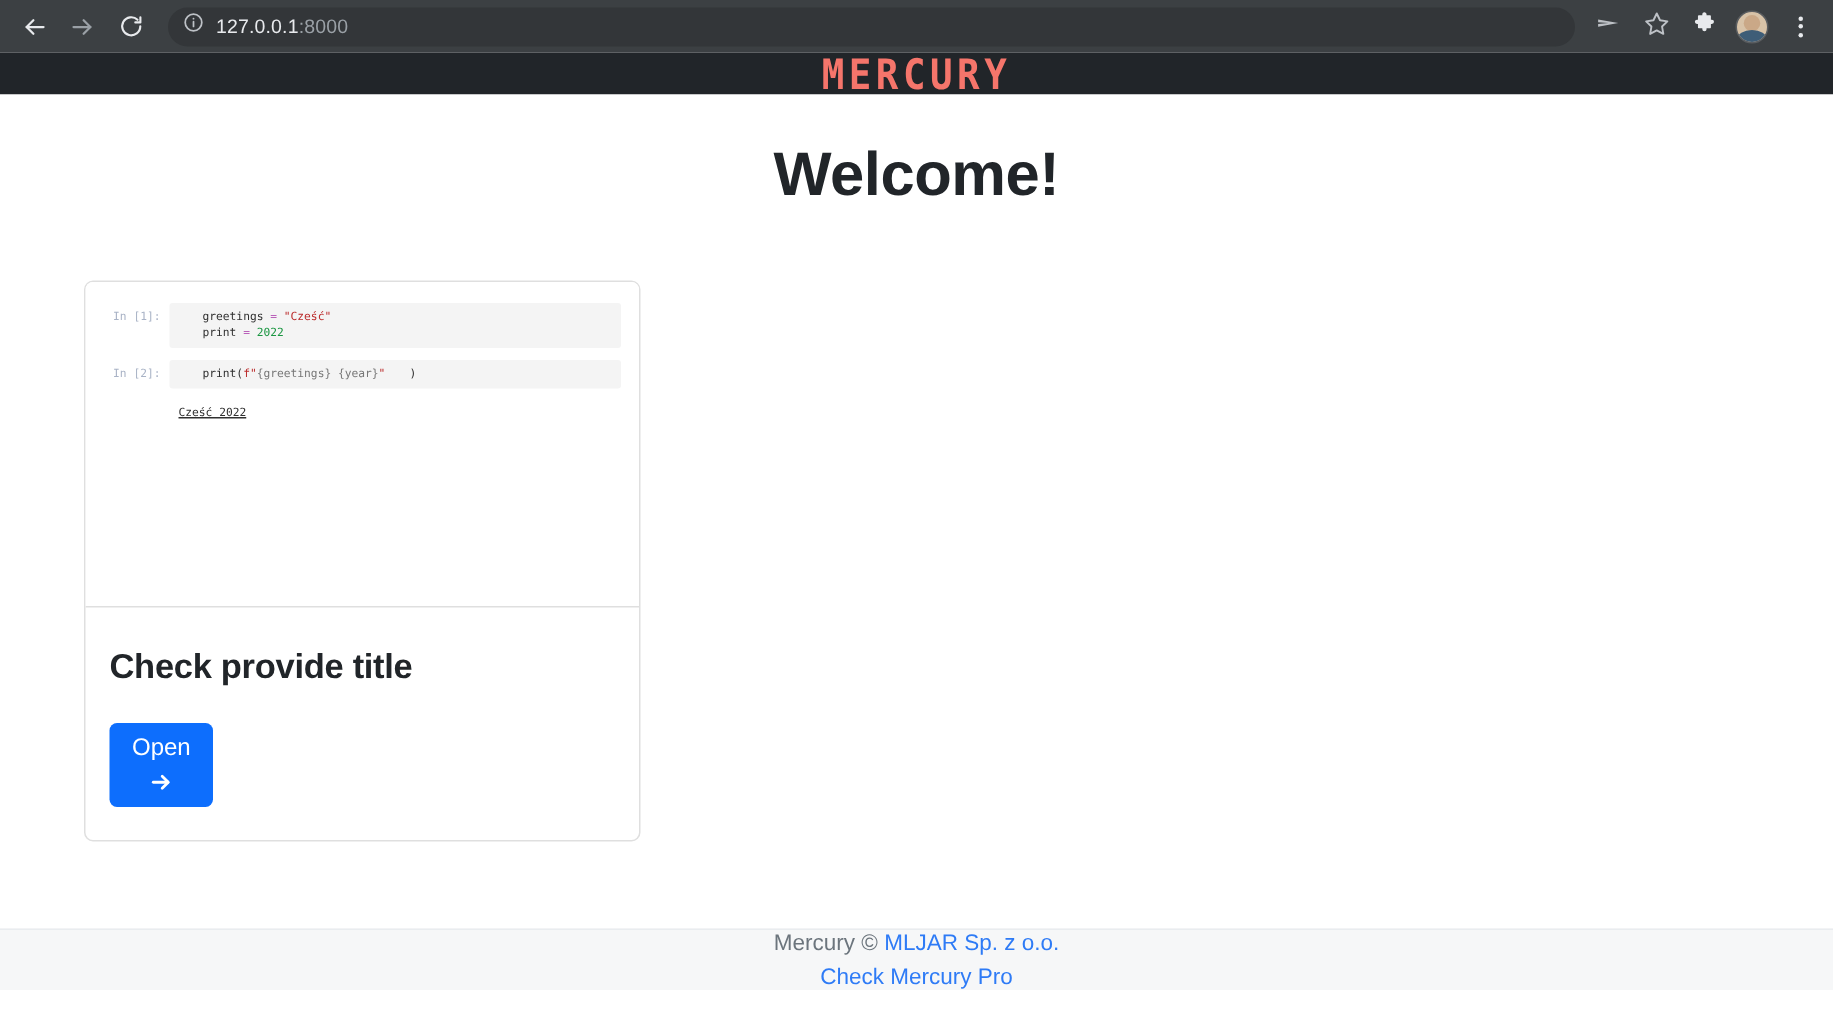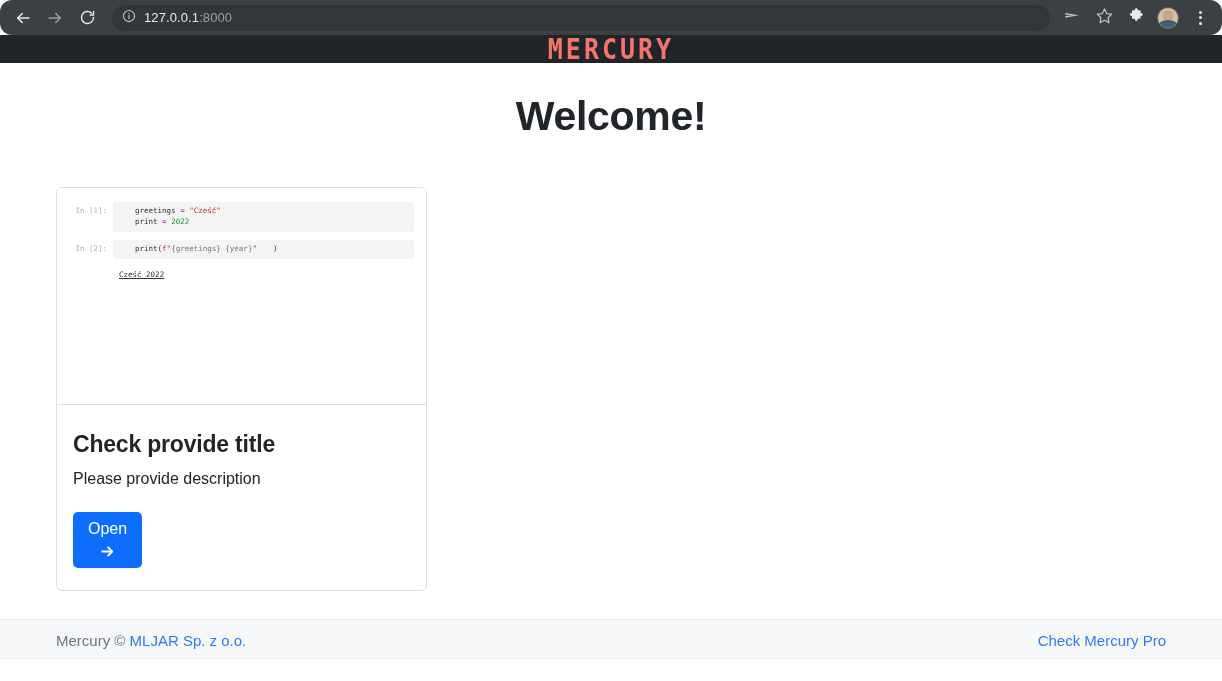--- a/index.html
+++ b/index.html
@@ -16,21 +16,20 @@
   }
 
   
   .browser-chrome {
     height: 35px;
     background: #3c4043;
     display: flex;
     align-items: center;
     padding: 0 8px;
     gap: 2px;
-    border-radius: 12px;
   }
 
   .nav-btn {
     width: 30px;
     height: 30px;
     display: flex;
     align-items: center;
     justify-content: center;
     border-radius: 50%;
     flex: 0 0 auto;
@@ -269,20 +268,21 @@
     left: 0;
     right: 0;
     bottom: 0;
     height: 41px;
     background: #f6f7f8;
     border-top: 1px solid #e9ecef;
     display: flex;
     align-items: center;
     justify-content: space-between;
     padding: 0 56px;
+    flex-direction: column;
   }
 
   .footer-left {
     font-size: 15px;
     color: #6c757d;
   }
   .footer-link {
     color: #2e7bf6;
     text-decoration: none;
   }
@@ -398,21 +398,20 @@
           <div class="nb-prompt">In [2]:</div>
           <div class="nb-input"><span class="tok-fn">print(</span><span class="tok-str">f"</span><span class="tok-brace">{greetings} {year}</span><span class="tok-str">"</span><span class="tok-fn">)</span></div>
         </div>
 
         <div class="nb-output">Cześć 2022</div>
 
       </div>
 
       <div class="card-body">
         <div class="card-title">Check provide title</div>
-        <div class="card-text">Please provide description</div>
         <button class="open-btn">
           <span>Open</span>
           <span>
             <svg width="15" height="15" viewBox="0 0 24 24" fill="none" stroke="#ffffff" stroke-width="3" stroke-linecap="round" stroke-linejoin="round">
               <line x1="3.5" y1="12" x2="19" y2="12"></line>
               <polyline points="13 5.5 19.5 12 13 18.5"></polyline>
             </svg>
           </span>
         </button>
       </div>

